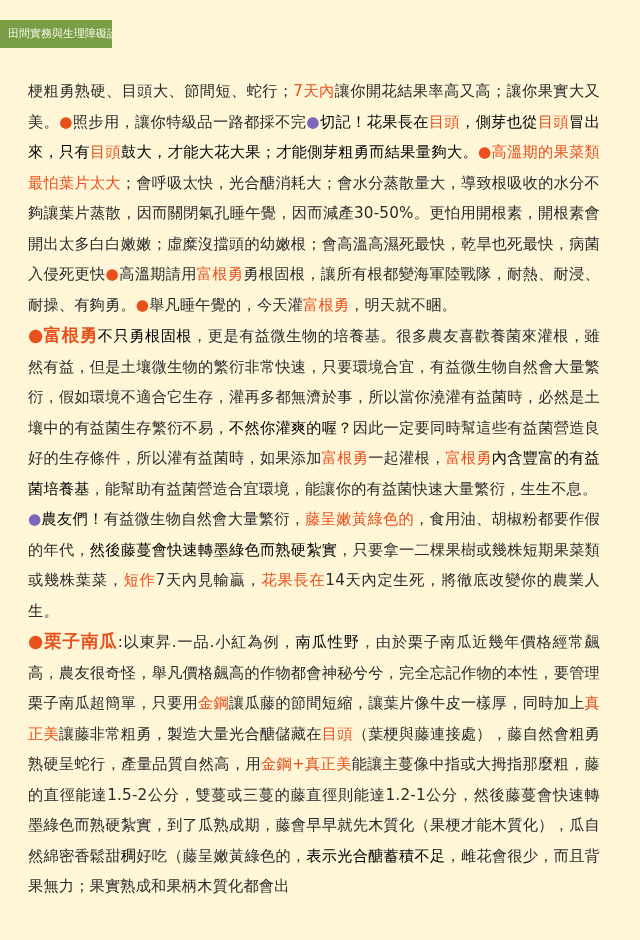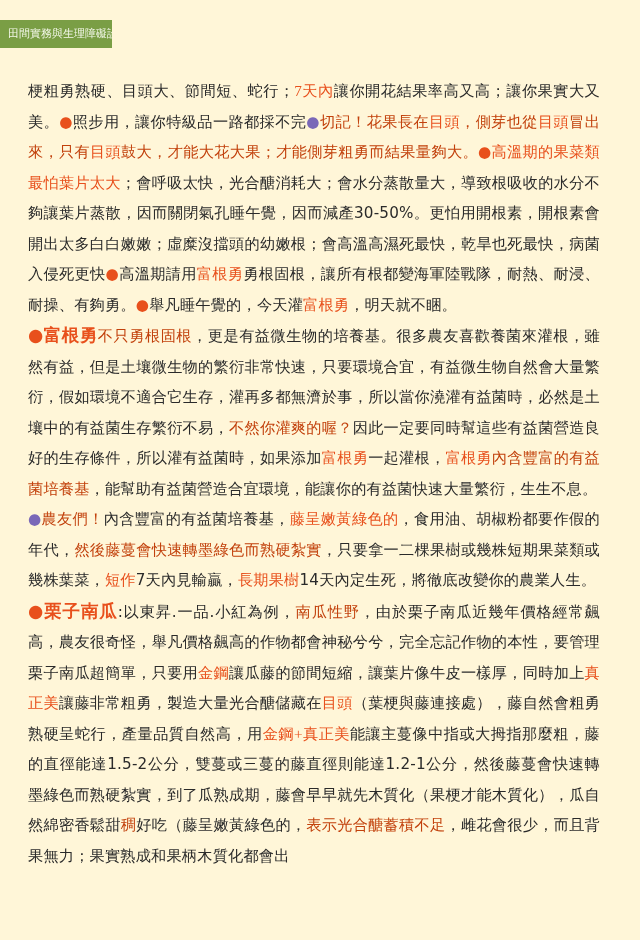--- a/index.html
+++ b/index.html
@@ -25,31 +25,31 @@
   .content {
     position: absolute; left: 28px; top: 76px; width: 572px;
   }
   .para {
     font-size: 15.2px;
     line-height: 30.5px;
     margin: 0;
     text-align: justify;
     letter-spacing: 0.2px;
   }
-  .orange { color: #e8501c; font-family: Liberation Serif, serif; }
-  .purple { color: #c2410c; }
+  .orange { color: #e8501c; }
+  .purple { color: #000000; }
   .dot { color: #e8501c; }
   .pdot { color: #7a68b8; }
   .big { font-size: 17.5px; font-weight: 600; }
 </style>
 </head>
 <body>
 
 <div class="tag">
   <span>田間實務與生理障礙診治</span>
 </div>
 
 <div class="content">
   <p class="para"><span>梗粗勇熟硬、目頭大、節間短、蛇行；</span><span class="orange">7天內</span><span>讓你開花結果率高又高；讓你果實大又美。</span><span class="dot">●</span><span>照步用，讓你特級品一路都採不完</span><span class="pdot">●</span><span class="purple">切記！花果長在</span><span class="orange">目頭</span><span class="purple">，側芽也從</span><span class="orange">目頭</span><span class="purple">冒出來，只有</span><span class="orange">目頭</span><span class="purple">鼓大，才能大花大果；才能側芽粗勇而結果量夠大。</span><span class="dot">●</span><span class="orange">高溫期的果菜類最怕葉片太大</span><span>；會呼吸太快，光合醣消耗大；會水分蒸散量大，導致根吸收的水分不夠讓葉片蒸散，因而關閉氣孔睡午覺，因而減產30-50%。更怕用開根素，開根素會開出太多白白嫩嫩；虛糜沒擋頭的幼嫩根；會高溫高濕死最快，乾旱也死最快，病菌入侵死更快</span><span class="dot">●</span><span>高溫期請用</span><span class="orange">富根勇</span><span>勇根固根，讓所有根都變海軍陸戰隊，耐熱、耐浸、耐操、有夠勇。</span><span class="dot">●</span><span>舉凡睡午覺的，今天灌</span><span class="orange">富根勇</span><span>，明天就不睏。</span></p>
   <p class="para"><span class="dot big">●</span><span class="orange big">富根勇</span><span class="purple">不只勇根固根</span><span>，更是有益微生物的培養基。很多農友喜歡養菌來灌根，雖然有益，但是土壤微生物的繁衍非常快速，只要環境合宜，有益微生物自然會大量繁衍，假如環境不適合它生存，灌再多都無濟於事，所以當你澆灌有益菌時，必然是土壤中的有益菌生存繁衍不易，</span><span class="purple">不然你灌爽的喔？</span><span>因此一定要同時幫這些有益菌營造良好的生存條件，所以灌有益菌時，如果添加</span><span class="orange">富根勇</span><span>一起灌根，</span><span class="orange">富根勇</span><span class="purple">內含豐富的有益菌培養基</span><span>，能幫助有益菌營造合宜環境，能讓你的有益菌快速大量繁衍，生生不息。</span></p>
-  <p class="para"><span class="pdot">●</span><span class="purple">農友們！</span><span>內含豐富的有益菌培養基，</span><span class="orange">藤呈嫩黃綠色的</span><span>，食用油、胡椒粉都要作假的年代，</span><span class="purple">然後藤蔓會快速轉墨綠色而熟硬紮實</span><span>，只要拿一二棵果樹或幾株短期果菜類或幾株葉菜，</span><span class="orange">短作</span><span>7天內見輸贏，</span><span class="orange">長期果樹</span><span>14天內定生死，將徹底改變你的農業人生。</span></p>
+  <p class="para"><span class="pdot">●</span><span class="purple">農友們！</span><span>有益微生物自然會大量繁衍，</span><span class="orange">藤呈嫩黃綠色的</span><span>，食用油、胡椒粉都要作假的年代，</span><span class="purple">然後藤蔓會快速轉墨綠色而熟硬紮實</span><span>，只要拿一二棵果樹或幾株短期果菜類或幾株葉菜，</span><span class="orange">短作</span><span>7天內見輸贏，</span><span class="orange">花果長在</span><span>14天內定生死，將徹底改變你的農業人生。</span></p>
   <p class="para"><span class="dot big">●</span><span class="orange big">栗子南瓜</span><span>:以東昇.一品.小紅為例，</span><span class="purple">南瓜性野</span><span>，由於栗子南瓜近幾年價格經常飆高，農友很奇怪，舉凡價格飆高的作物都會神秘兮兮，完全忘記作物的本性，要管理栗子南瓜超簡單，只要用</span><span class="orange">金鋼</span><span>讓瓜藤的節間短縮，讓葉片像牛皮一樣厚，同時加上</span><span class="orange">真正美</span><span>讓藤非常粗勇，製造大量光合醣儲藏在</span><span class="orange">目頭</span><span>（葉梗與藤連接處），藤自然會粗勇熟硬呈蛇行，產量品質自然高，用</span><span class="orange">金鋼+真正美</span><span>能讓主蔓像中指或大拇指那麼粗，藤的直徑能達1.5-2公分，雙蔓或三蔓的藤直徑則能達1.2-1公分，然後藤蔓會快速轉墨綠色而熟硬紮實，到了瓜熟成期，藤會早早就先木質化（果梗才能木質化），瓜自然綿密香鬆甜</span><span class="purple">稠</span><span>好吃（藤呈嫩黃綠色的，</span><span class="purple">表示光合醣蓄積不足</span><span>，雌花會很少，而且背果無力；果實熟成和果柄木質化都會出</span></p>
 </div>
 
 </body></html>

